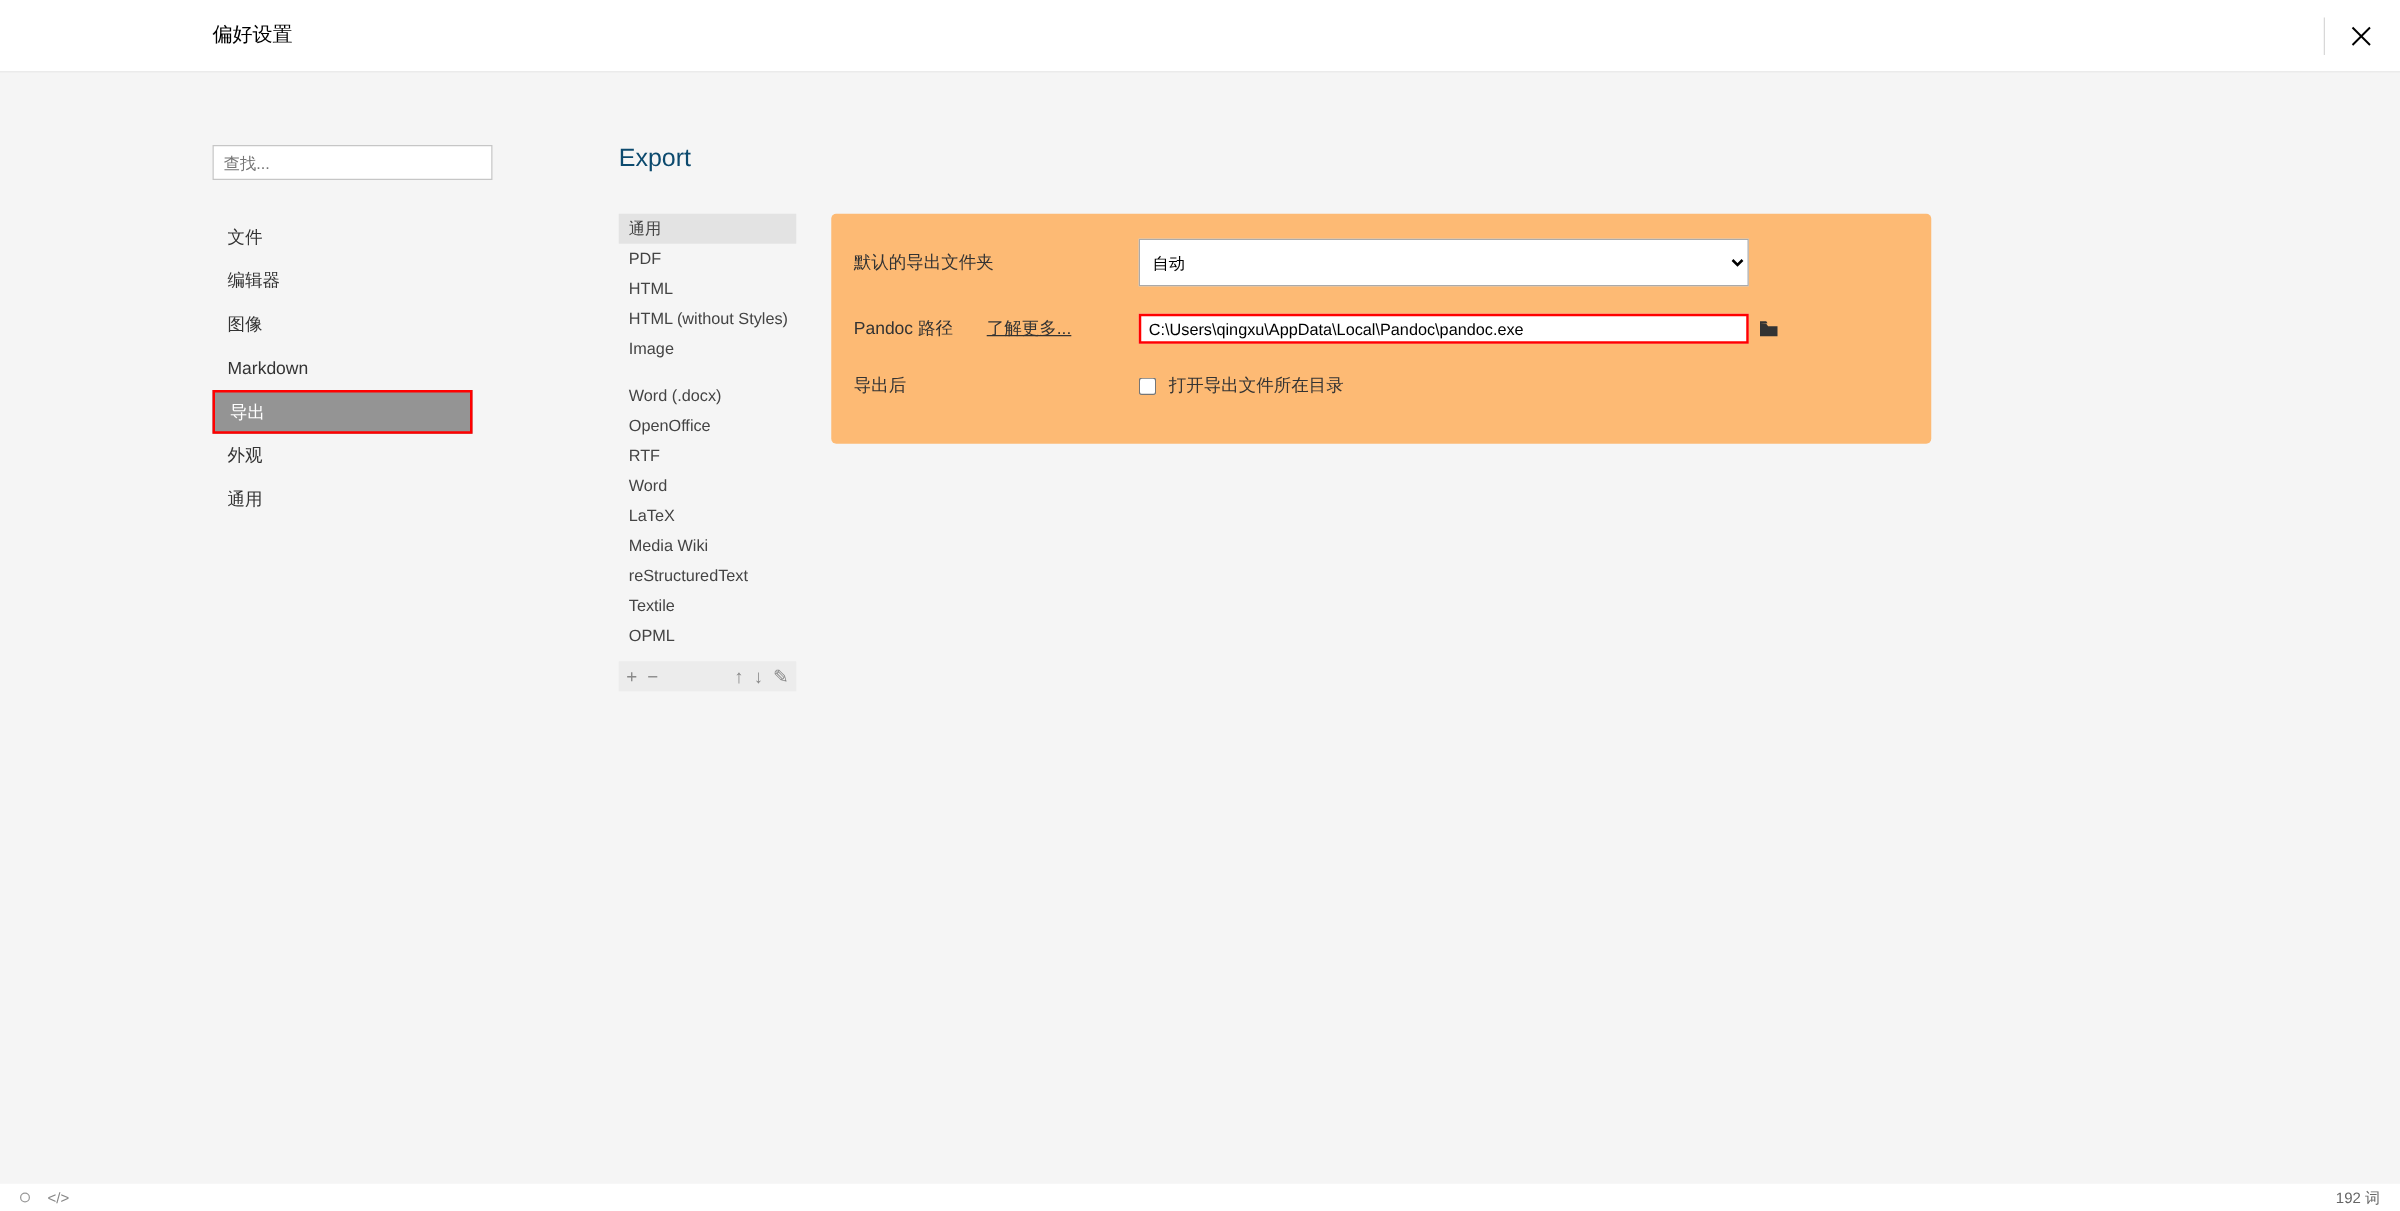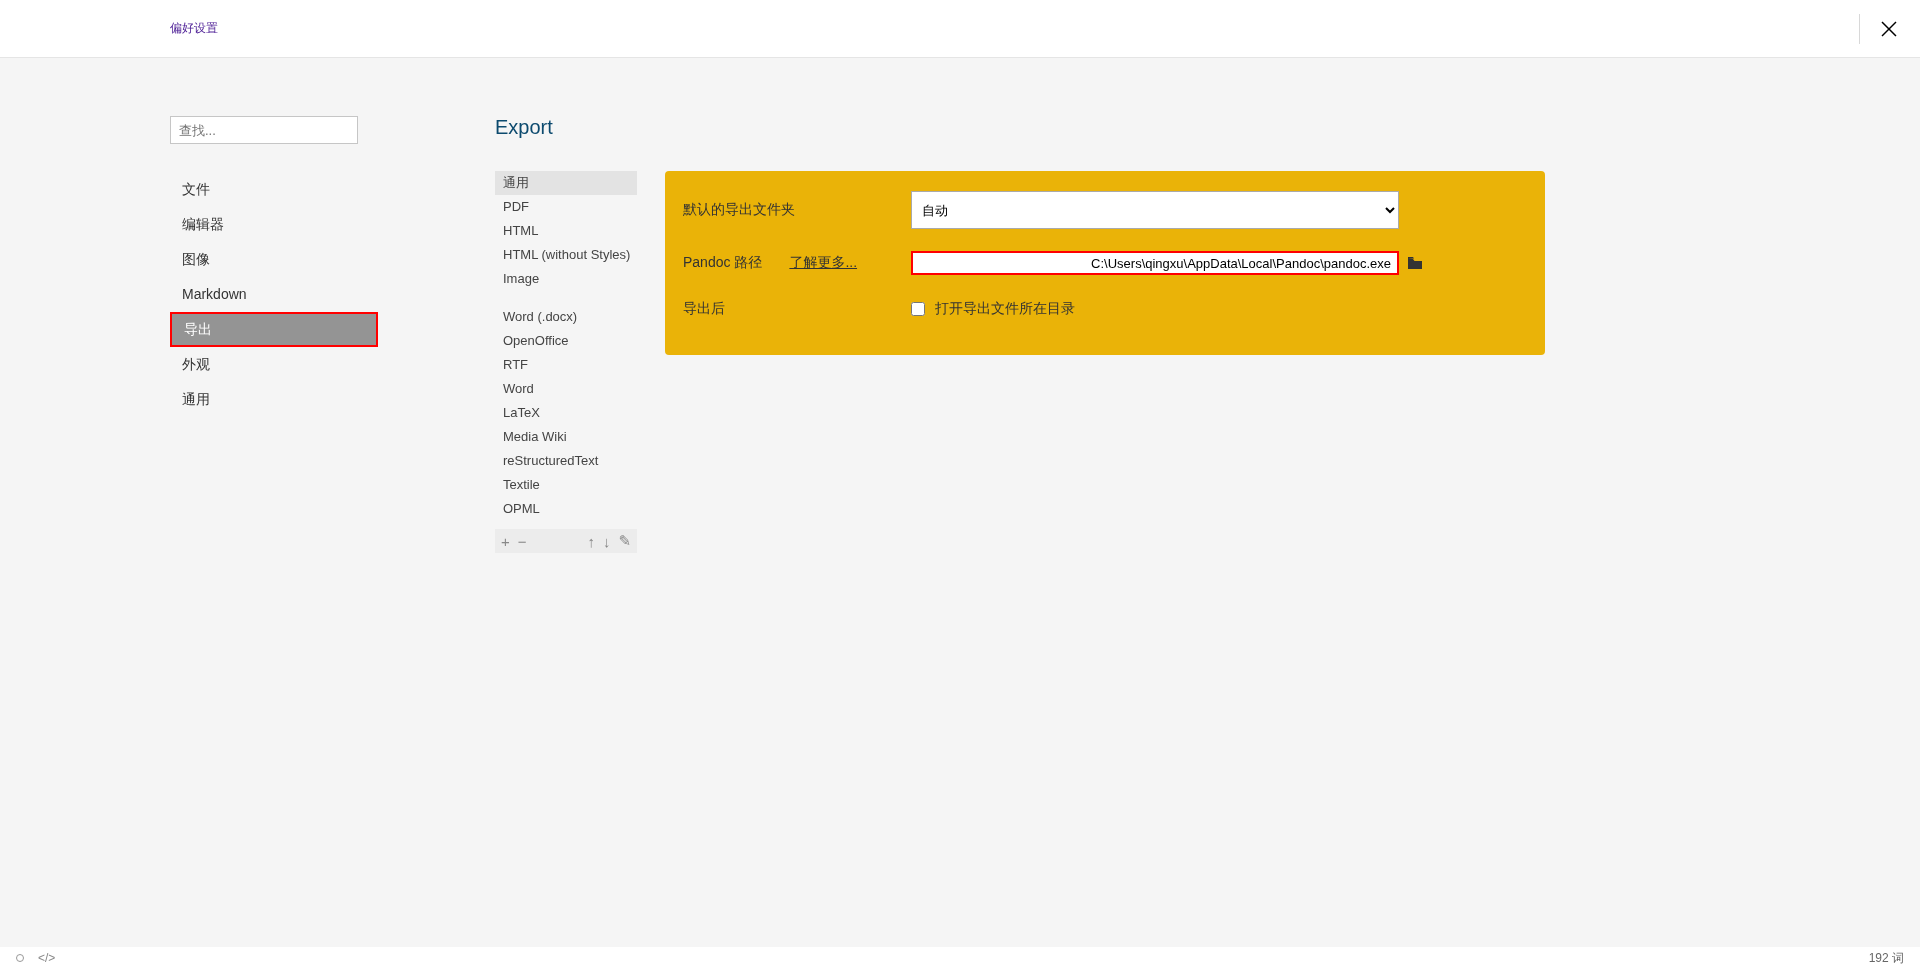--- a/index.html
+++ b/index.html
@@ -16,22 +16,22 @@
 
     .header {
       height: 58px;
       display: flex;
       align-items: center;
       padding: 0 170px;
       border-bottom: 1px solid #e5e5e5;
       position: relative;
     }
     .header-title {
-      font-size: 12px;
-      color: #4c1d95;
+      font-size: 16px;
+      color: #000000;
     }
     .header-divider {
       position: absolute;
       right: 60px;
       top: 14px;
       height: 30px;
       width: 1px;
       background: #d8d8d8;
     }
     .close-btn {
@@ -53,21 +53,21 @@
       display: flex;
       padding-top: 58px;
       padding-left: 170px;
     }
 
     .sidebar {
       width: 210px;
       flex-shrink: 0;
     }
     .search-input {
-      width: 188px;
+      width: 224px;
       height: 28px;
       border: 1px solid #c6c6c6;
       padding: 0 8px;
       font-size: 13px;
       background: #fff;
       color: #999;
       outline: none;
     }
     .sidebar-items { margin-top: 28px; }
     .sidebar-item {
@@ -116,21 +116,21 @@
       padding: 0 6px;
       margin-top: 8px;
       color: #888;
       justify-content: space-between;
     }
     .toolbar-left, .toolbar-right { display: flex; gap: 8px; align-items: center; }
     .tb-icon { cursor: pointer; font-size: 15px; }
 
     .settings-panel {
       margin-left: 170px;
-      background: #eab308;
+      background: #fdba74;
       border-radius: 4px;
       padding: 20px 18px 18px 18px;
       width: 880px;
     }
 
     .form-row { display: flex; align-items: center; margin-bottom: 22px; min-height: 24px; }
     .form-row:last-child { margin-bottom: 16px; }
     .form-label { width: 228px; flex-shrink: 0; font-size: 14px; color: #333; }
 
     .form-select {
@@ -146,21 +146,20 @@
     .learn-link { text-decoration: underline; cursor: pointer; }
 
     .pandoc-input {
       width: 488px;
       height: 24px;
       border: 2px solid #ff0000;
       background: #fff;
       padding: 0 6px;
       font-size: 13px;
       outline: none;
-      text-align: right;
     }
     .folder-icon {
       margin-left: 8px;
       cursor: pointer;
       display: inline-flex;
     }
     .folder-icon svg { width: 16px; height: 14px; fill: #333; }
 
     .checkbox-wrap { display: flex; align-items: center; gap: 10px; }
     .checkbox-wrap input { width: 14px; height: 14px; }

